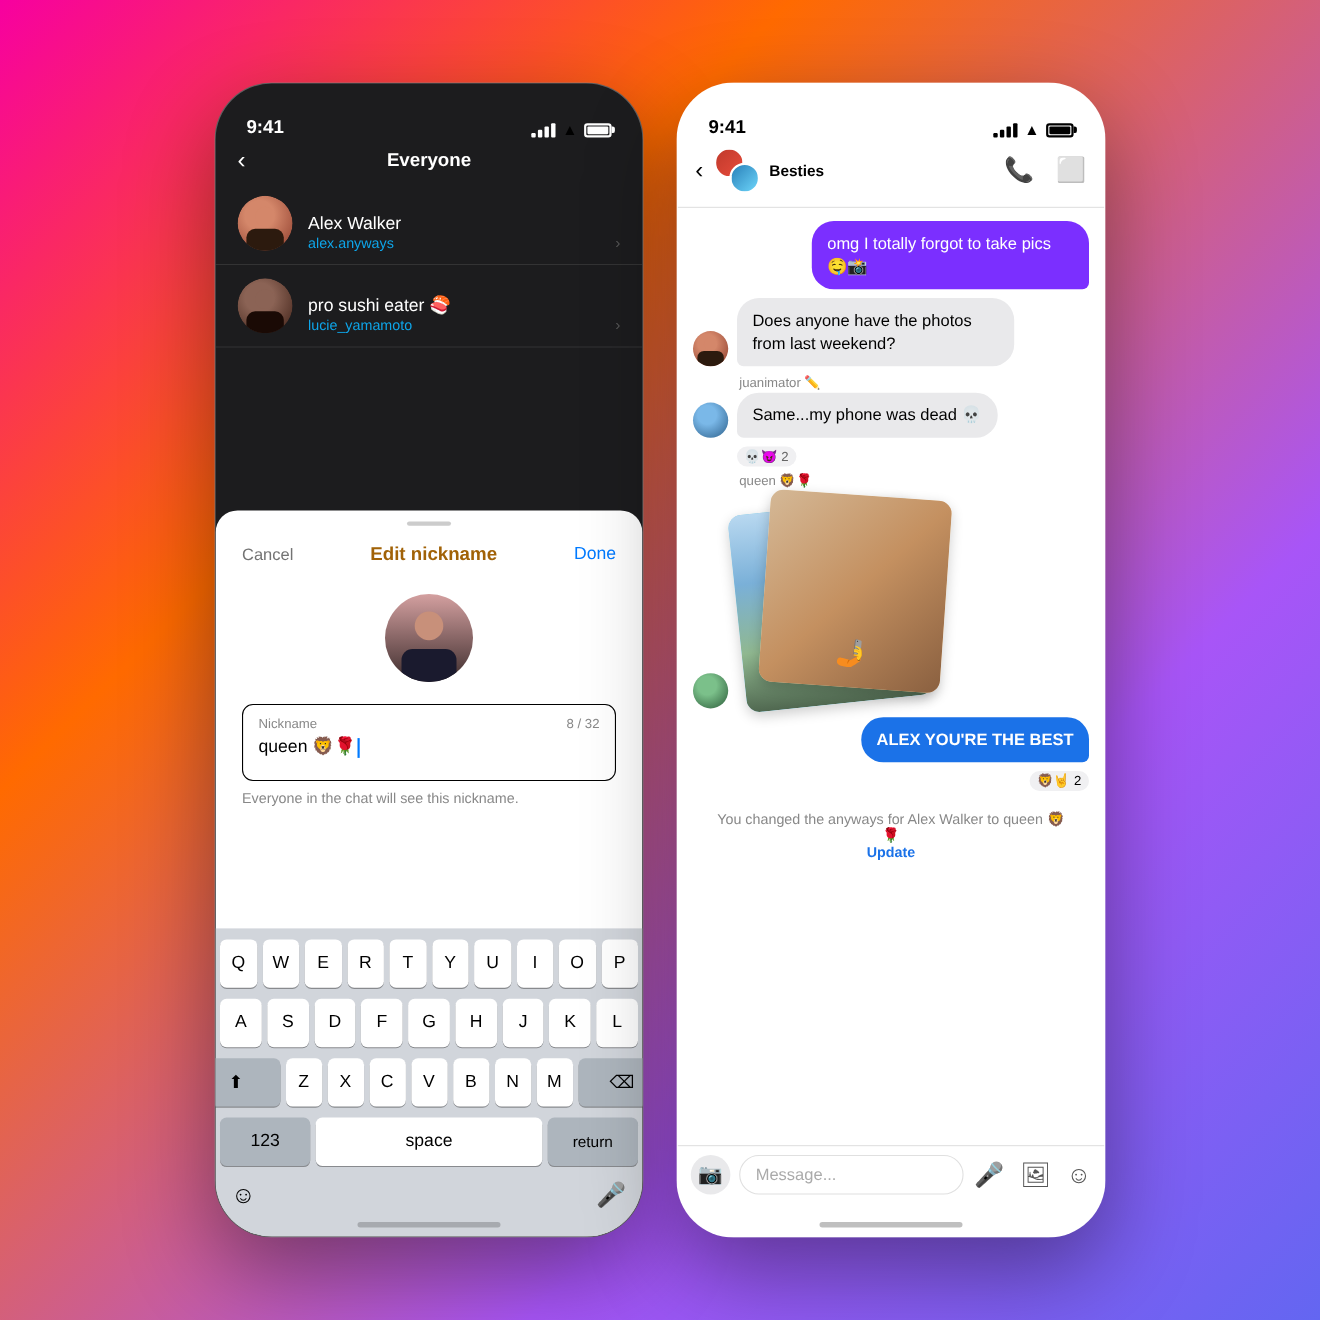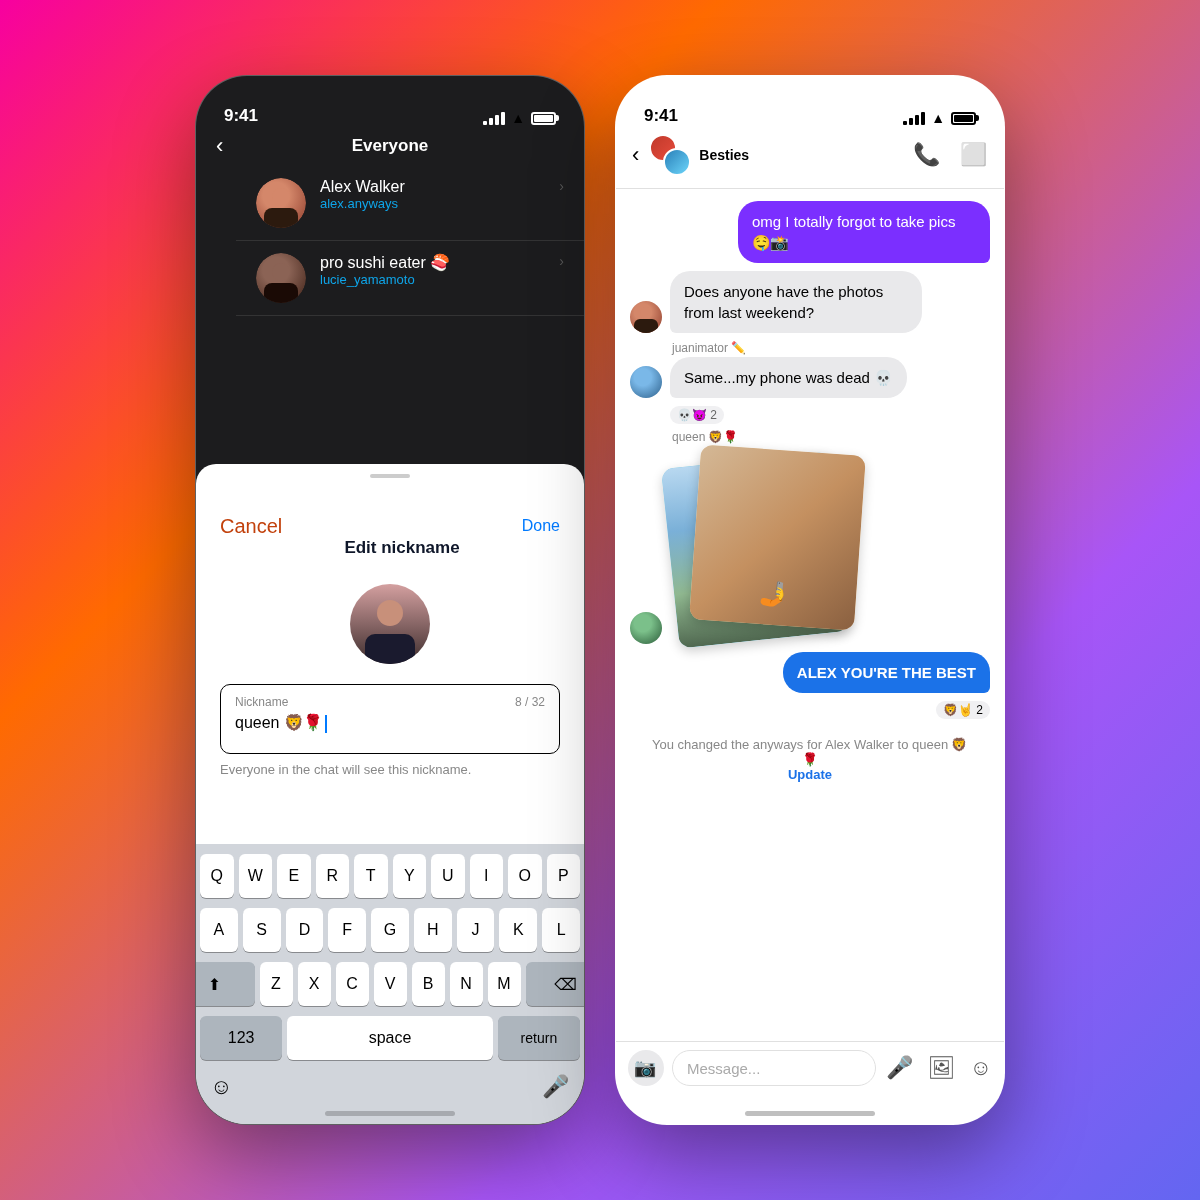--- a/index.html
+++ b/index.html
@@ -137,24 +137,23 @@
     }
     .nicknames-subtext a {
       color: #4a9eff;
       text-decoration: none;
     }
     .nicknames-list {
       padding: 0 0 10px;
     }
     .nickname-item {
       display: flex;
-      align-items: flex-start;
+      align-items: flex-end;
       padding: 12px 20px;
       border-bottom: 0.5px solid rgba(255,255,255,0.1);
-      margin-left: 40px;
     }
     .nickname-avatar {
       width: 50px;
       height: 50px;
       border-radius: 50%;
       overflow: hidden;
       margin-right: 14px;
       flex-shrink: 0;
     }
     .avatar-circle {
@@ -198,28 +197,27 @@
       border-radius: 2px;
       margin: 10px auto 0;
     }
     .sheet-header {
       display: flex;
       align-items: center;
       justify-content: space-between;
       padding: 16px 24px;
     }
     .sheet-cancel {
-      font-size: 20px;
-      color: #c2410c;
+      font-size: 15px;
+      color: #737373;
     }
     .sheet-title {
       font-size: 17px;
       font-weight: 700;
-      color: #0f172a;
-      margin-top: 44px;
+      color: #a16207;
     }
     .sheet-done {
       font-size: 16px;
       color: #007aff;
     }
     .sheet-avatar-container {
       display: flex;
       justify-content: center;
       padding: 10px 0 20px;
     }

